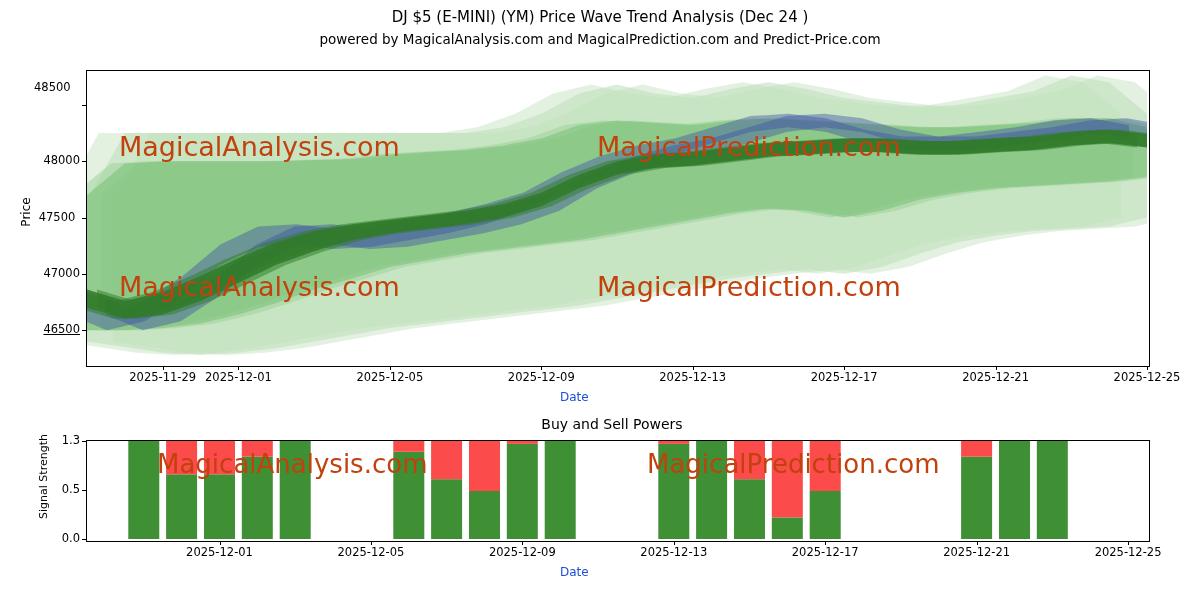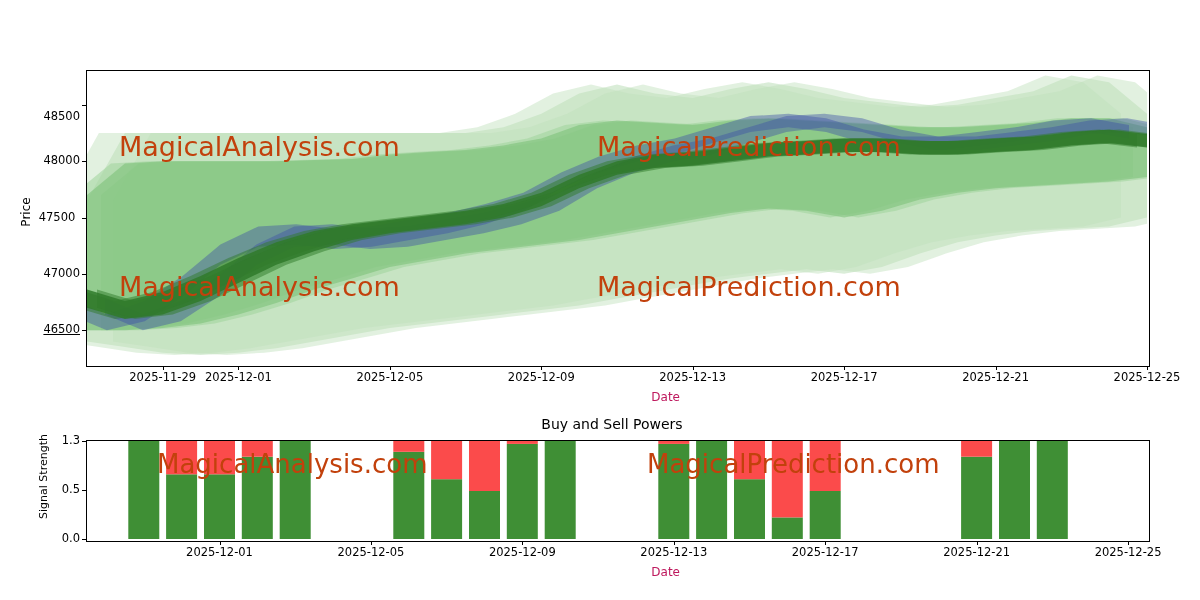--- a/index.html
+++ b/index.html
@@ -9,35 +9,37 @@
   .title{position:absolute;left:0;top:8px;width:1200px;text-align:center;font-size:15px;color:#000;}
   .subtitle{position:absolute;left:0;top:31px;width:1200px;text-align:center;font-size:13.5px;color:#000;}
 
   
   #top-plot{position:absolute;left:86px;top:70px;width:1062px;height:295px;border:1px solid #000;background:#fff;overflow:hidden;}
   #bottom-plot{position:absolute;left:86px;top:440px;width:1062px;height:100px;border:1px solid #000;background:#fff;overflow:hidden;}
 
   .wm{position:absolute;color:#c2410c;font-size:27px;white-space:nowrap;pointer-events:none;}
 
   .ylabel{position:absolute;transform:rotate(-90deg);font-size:12px;color:#000;}
-  .xlabel{position:absolute;font-size:12px;color:#be185d;text-align:right;}
+  .xlabel{position:absolute;font-size:12px;color:#1d4ed8;text-align:left;}
   .tick{position:absolute;font-size:11.5px;color:#000;}
   .tickmark{position:absolute;background:#000;}
 
   .bs-title{position:absolute;left:12px;top:416px;width:1200px;text-align:center;font-size:14px;color:#000;}
 
   svg{display:block;}
   .bar-g{fill:#3f8f35;}
   .bar-r{fill:#fb4b4b;}
 </style>
 </head>
 <body>
 
 <div id="root">
 
+  <div class="title">DJ $5 (E-MINI) (YM) Price Wave Trend Analysis (Dec 24 )</div>
+  <div class="subtitle">powered by MagicalAnalysis.com and MagicalPrediction.com and Predict-Price.com</div>
 
   <div id="top-plot">
     <div class="wm" style="left:32px;top:60px;">MagicalAnalysis.com</div>
     <div class="wm" style="left:510px;top:60px;">MagicalPrediction.com</div>
     <div class="wm" style="left:32px;top:200px;">MagicalAnalysis.com</div>
     <div class="wm" style="left:510px;top:200px;">MagicalPrediction.com</div>
     <svg id="top-svg" width="1060" height="293">
         <path d="M0.0 129.6 L37.9 62.0 L75.7 62.0 L113.6 62.0 L151.4 62.0 L189.3 62.0 L227.1 62.0 L265.0 62.0 L302.9 62.0 L340.7 62.0 L378.6 62.0 L416.4 56.3 L454.3 42.8 L492.1 22.5 L530.0 13.5 L567.9 22.5 L605.7 27.0 L643.6 18.0 L681.4 11.3 L719.3 18.0 L757.1 27.0 L795.0 31.6 L832.9 36.1 L870.7 33.8 L908.6 27.0 L946.4 20.3 L984.3 4.5 L1022.1 11.3 L1060.0 42.8 L1060.0 146.5 L1022.1 155.5 L984.3 157.8 L946.4 160.0 L908.6 164.5 L870.7 171.3 L832.9 182.6 L795.0 196.1 L757.1 202.8 L719.3 198.3 L681.4 202.8 L643.6 207.4 L605.7 214.1 L567.9 220.9 L530.0 227.6 L492.1 234.4 L454.3 238.9 L416.4 243.4 L378.6 247.9 L340.7 252.4 L302.9 256.9 L265.0 263.7 L227.1 270.5 L189.3 277.2 L151.4 281.7 L113.6 284.0 L75.7 281.7 L37.9 276.1 L0.0 270.5 Z" fill="#d8ecd6" fill-opacity="0.95" stroke="none"></path>
         <path d="M-26.0 129.6 L11.9 62.0 L49.7 62.0 L87.6 62.0 L125.4 62.0 L163.3 62.0 L201.1 62.0 L239.0 62.0 L276.9 62.0 L314.7 62.0 L352.6 62.0 L390.4 56.3 L428.3 42.8 L466.1 22.5 L504.0 13.5 L541.9 22.5 L579.7 27.0 L617.6 18.0 L655.4 11.3 L693.3 18.0 L731.1 27.0 L769.0 31.6 L806.9 36.1 L844.7 33.8 L882.6 27.0 L920.4 20.3 L958.3 4.5 L996.1 11.3 L1034.0 42.8 L1034.0 146.5 L996.1 155.5 L958.3 157.8 L920.4 160.0 L882.6 164.5 L844.7 171.3 L806.9 182.6 L769.0 196.1 L731.1 202.8 L693.3 198.3 L655.4 202.8 L617.6 207.4 L579.7 214.1 L541.9 220.9 L504.0 227.6 L466.1 234.4 L428.3 238.9 L390.4 243.4 L352.6 247.9 L314.7 252.4 L276.9 256.9 L239.0 263.7 L201.1 270.5 L163.3 277.2 L125.4 281.7 L87.6 284.0 L49.7 281.7 L11.9 276.1 L-26.0 270.5 Z" fill="#bfe0bb" fill-opacity="0.45" stroke="none"></path>
         <path d="M26.0 129.6 L63.9 62.0 L101.7 62.0 L139.6 62.0 L177.4 62.0 L215.3 62.0 L253.1 62.0 L291.0 62.0 L328.9 62.0 L366.7 62.0 L404.6 62.0 L442.4 56.3 L480.3 42.8 L518.1 22.5 L556.0 13.5 L593.9 22.5 L631.7 27.0 L669.6 18.0 L707.4 11.3 L745.3 18.0 L783.1 27.0 L821.0 31.6 L858.9 36.1 L896.7 33.8 L934.6 27.0 L972.4 20.3 L1010.3 4.5 L1048.1 11.3 L1086.0 42.8 L1086.0 146.5 L1048.1 155.5 L1010.3 157.8 L972.4 160.0 L934.6 164.5 L896.7 171.3 L858.9 182.6 L821.0 196.1 L783.1 202.8 L745.3 198.3 L707.4 202.8 L669.6 207.4 L631.7 214.1 L593.9 220.9 L556.0 227.6 L518.1 234.4 L480.3 238.9 L442.4 243.4 L404.6 247.9 L366.7 252.4 L328.9 256.9 L291.0 263.7 L253.1 270.5 L215.3 277.2 L177.4 281.7 L139.6 284.0 L101.7 281.7 L63.9 276.1 L26.0 270.5 Z" fill="#bfe0bb" fill-opacity="0.45" stroke="none"></path>
@@ -57,21 +59,21 @@
 
   <div id="top-yticks">
       <div class="tick" style="left: 34px; top: 322.192px; width: 46px; text-align: right; text-decoration: underline;">46500</div>
       <div class="tickmark" style="left: 82px; top: 330.192px; width: 4px; height: 1px;"></div>
       <div class="tick" style="left: 34px; top: 265.846px; width: 46px; text-align: right;">47000</div>
       <div class="tickmark" style="left: 82px; top: 273.846px; width: 4px; height: 1px;"></div>
       <div class="tick" style="left: 34px; top: 209.5px; width: 46px; text-align: center;">47500</div>
       <div class="tickmark" style="left: 82px; top: 217.5px; width: 4px; height: 1px;"></div>
       <div class="tick" style="left: 34px; top: 153.154px; width: 46px; text-align: right;">48000</div>
       <div class="tickmark" style="left: 82px; top: 161.154px; width: 4px; height: 1px;"></div>
-      <div class="tick" style="left: 34px; top: 109px; width: 46px; text-align: right;">48500</div>
+      <div class="tick" style="left: 34px; top: 80px; width: 46px; ">48500</div>
       <div class="tickmark" style="left: 82px; top: 104.808px; width: 4px; height: 1px;"></div>
     </div>
   <div id="top-xticks">
       <div class="tick" style="left: 117.714px; top: 370px; width: 90px; text-align: center;">2025-11-29</div>
       <div class="tickmark" style="left: 162.714px; top: 366px; width: 1px; height: 4px;"></div>
       <div class="tick" style="left: 193.429px; top: 370px; width: 90px; text-align: center;">2025-12-01</div>
       <div class="tickmark" style="left: 238.429px; top: 366px; width: 1px; height: 4px;"></div>
       <div class="tick" style="left: 344.857px; top: 370px; width: 90px; text-align: center;">2025-12-05</div>
       <div class="tickmark" style="left: 389.857px; top: 366px; width: 1px; height: 4px;"></div>
       <div class="tick" style="left: 496.286px; top: 370px; width: 90px; text-align: center;">2025-12-09</div>

